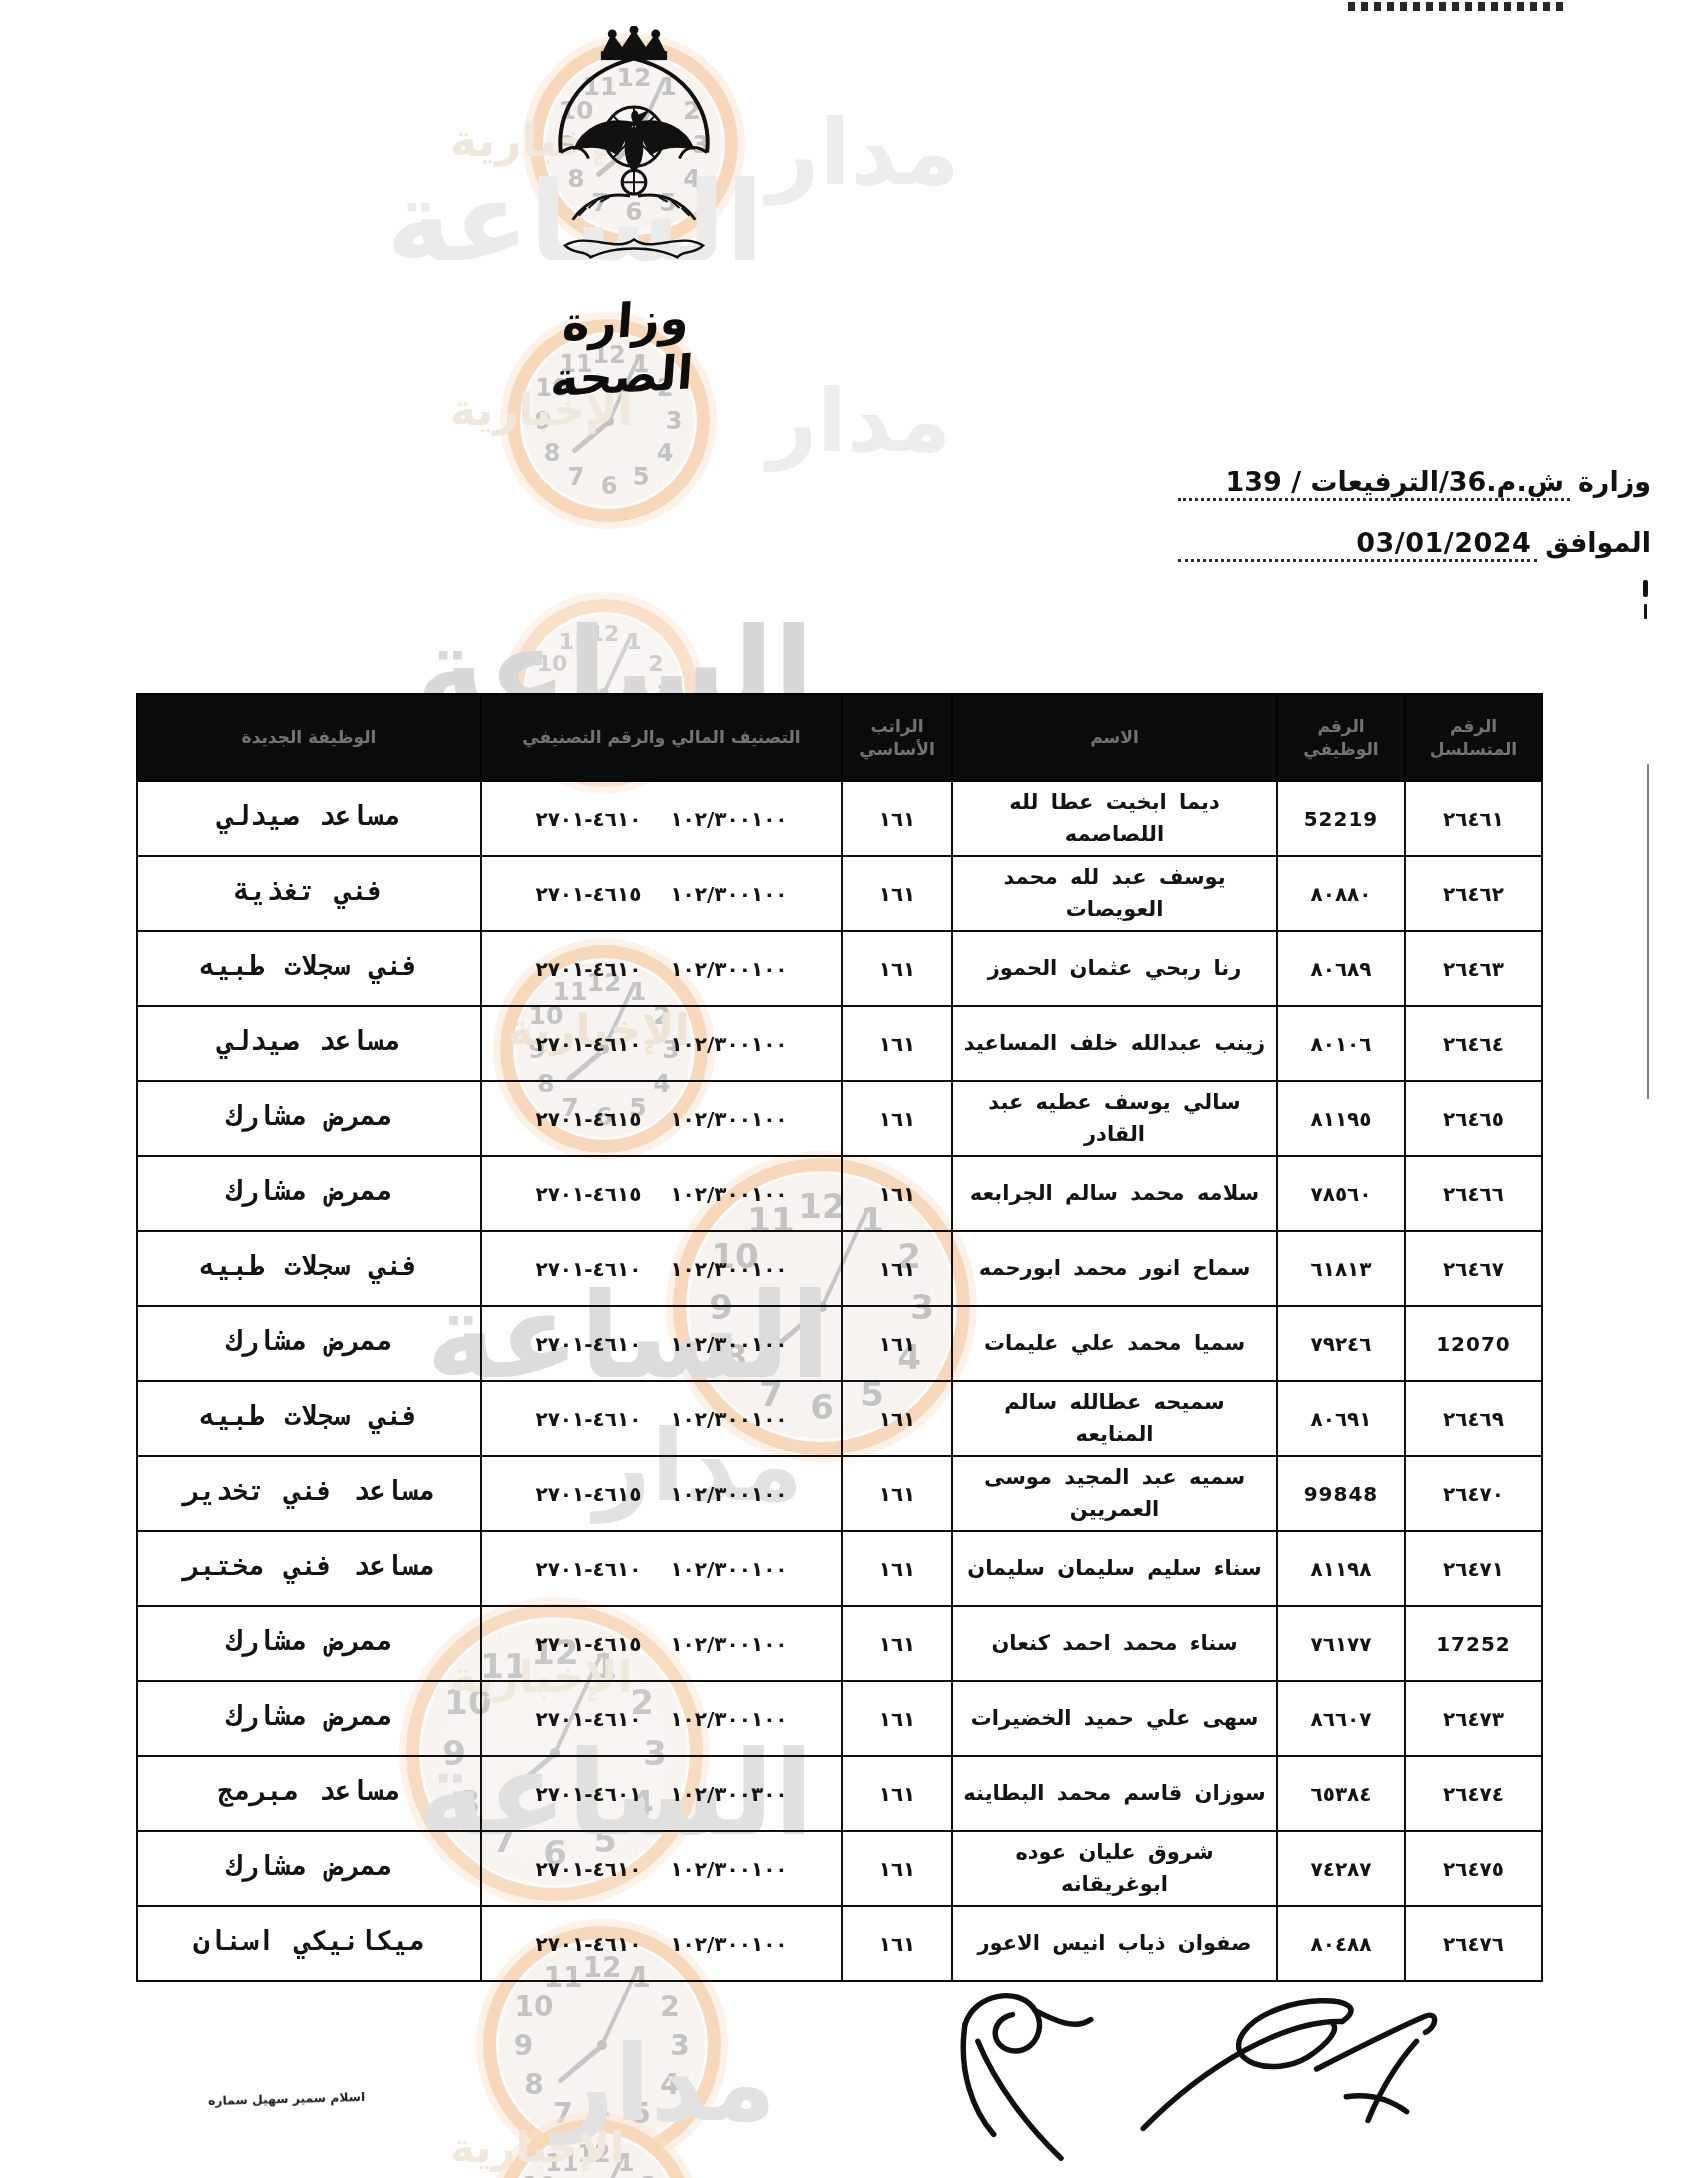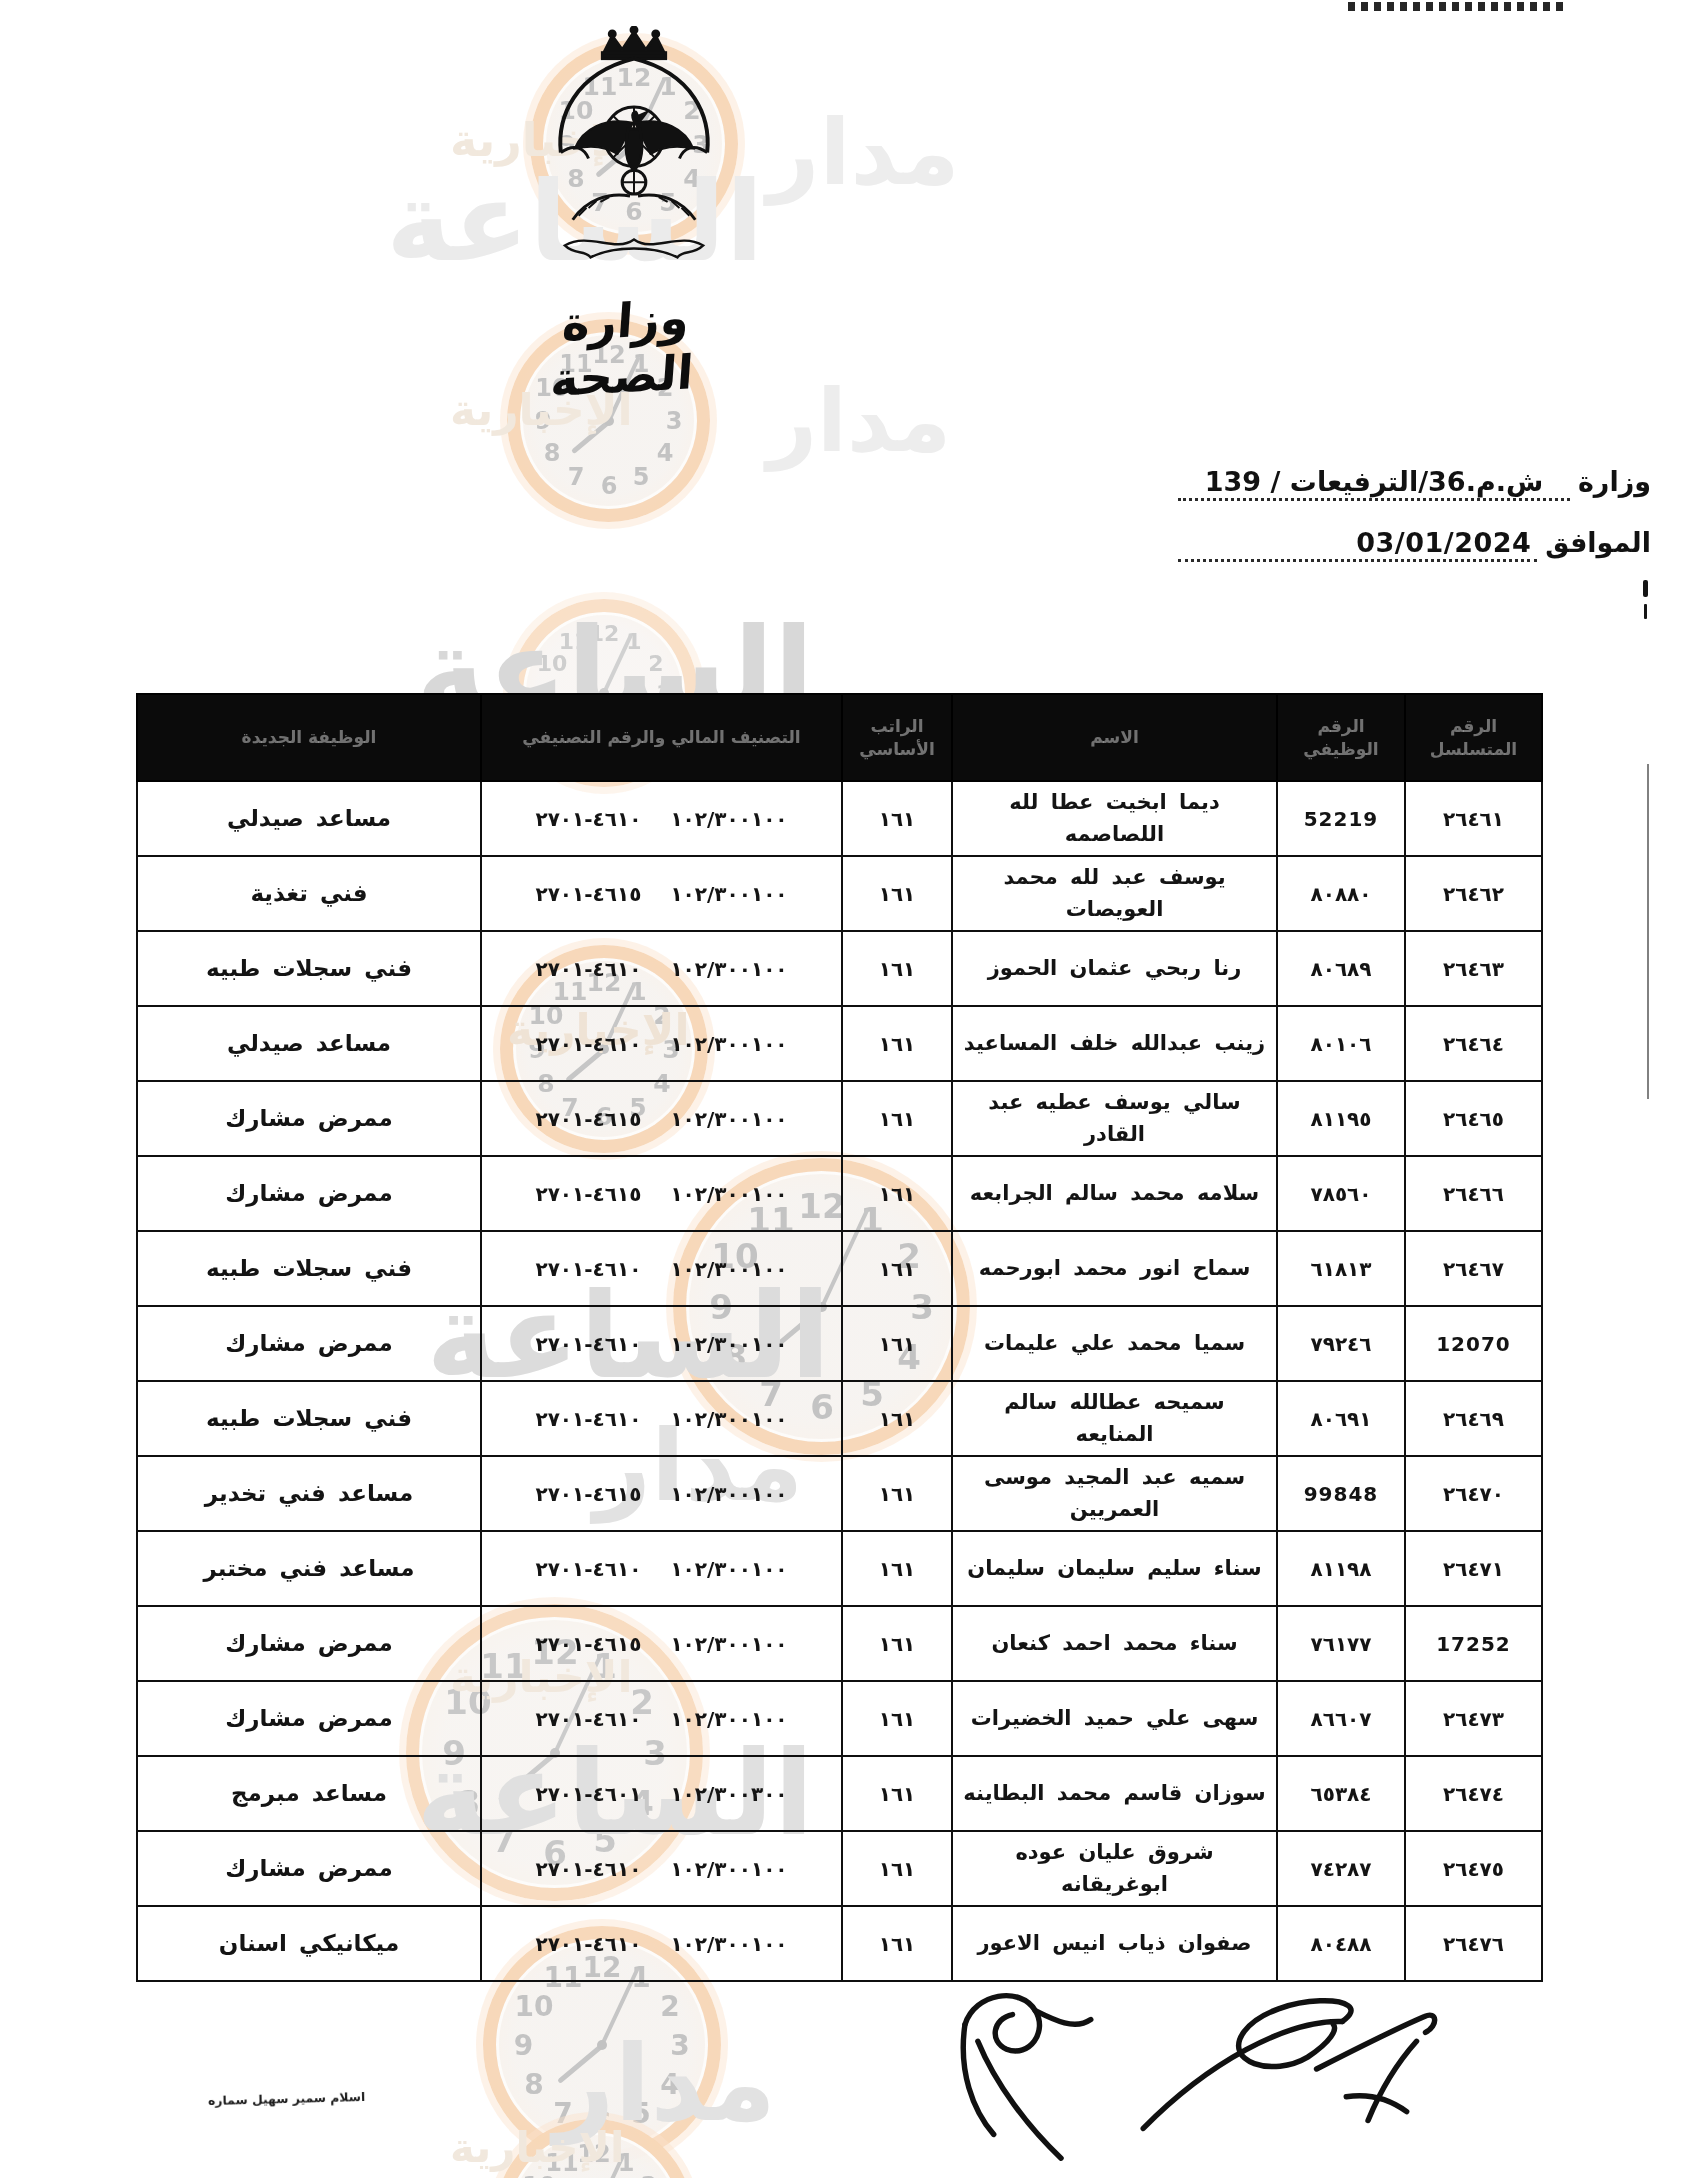--- a/index.html
+++ b/index.html
@@ -32,42 +32,42 @@
   #ministry-title{
     left:500px;top:293px;width:248px;text-align:center;
     font-size:47px;font-weight:700;color:#0d0d0d;
     transform:rotate(-3deg) skewX(-7deg);letter-spacing:-1px;
   }
 
   
   #ref-block{left:1178px;top:461px;width:473px;direction:rtl;}
   .ref-line{display:flex;align-items:flex-end;margin-bottom:21px;font-size:27px;font-weight:700;color:#121212;}
   .ref-label{margin-left:8px;white-space:nowrap;padding-bottom:4px;}
-  .leader{flex:1;border-bottom:3.5px dotted #2a2a2a;display:flex;align-items:flex-end;justify-content:center;min-height:36px;padding-bottom:1px;}
+  .leader{flex:1;border-bottom:3.5px dotted #2a2a2a;display:flex;align-items:flex-end;min-height:36px;padding-bottom:1px;}
   .leader b{font-size:27px;letter-spacing:0.5px;}
   .leader.start{justify-content:flex-start;}
   .leader b{padding:0 6px;}
 
   
   #roster{position:absolute;left:136px;top:693px;width:1404px;border-collapse:collapse;direction:rtl;table-layout:fixed;background:transparent;}
   #roster th{
     background:#0b0b0b;color:rgba(255,255,255,.42);
     font-size:17px;font-weight:700;line-height:1.35;
     border:2.5px solid #000;height:81px;padding:2px 4px;
   }
   #roster td{
     border:2.4px solid #0f0f0f;text-align:center;vertical-align:middle;
     font-weight:700;color:#141414;padding:4px 8px;line-height:1.5;background:transparent;
   }
   #roster tr{height:75px;}
   .c-serial,.c-employee_no{font-size:20px;letter-spacing:1px;}
   .c-name{font-size:21px;word-spacing:5px;padding:4px 14px;}
   .c-basic_salary{font-size:20px;letter-spacing:2px;}
   .c-classification{direction:ltr;font-size:20px;word-spacing:22px;letter-spacing:0.5px;}
-  .c-job{font-size:23px;word-spacing:4px;}
+  .c-job{font-size:27px;word-spacing:4px;font-family:Liberation Mono, monospace;}
 
   
   #signatures{left:861px;top:1965px;width:614px;height:213px;}
 
   
   #scan-strip{left:1348px;top:2px;width:218px;height:9px;opacity:.85;
     background:repeating-linear-gradient(90deg,#000 0 7px,transparent 7px 13px);}
   #excl-mark{left:1643px;top:580px;width:5px;height:17px;background:#151515;border-radius:2px;
     box-shadow:0 23px 0 -1px #151515;}
   #margin-line{left:1647px;top:764px;width:2px;height:335px;background:rgba(25,25,25,.55);}

